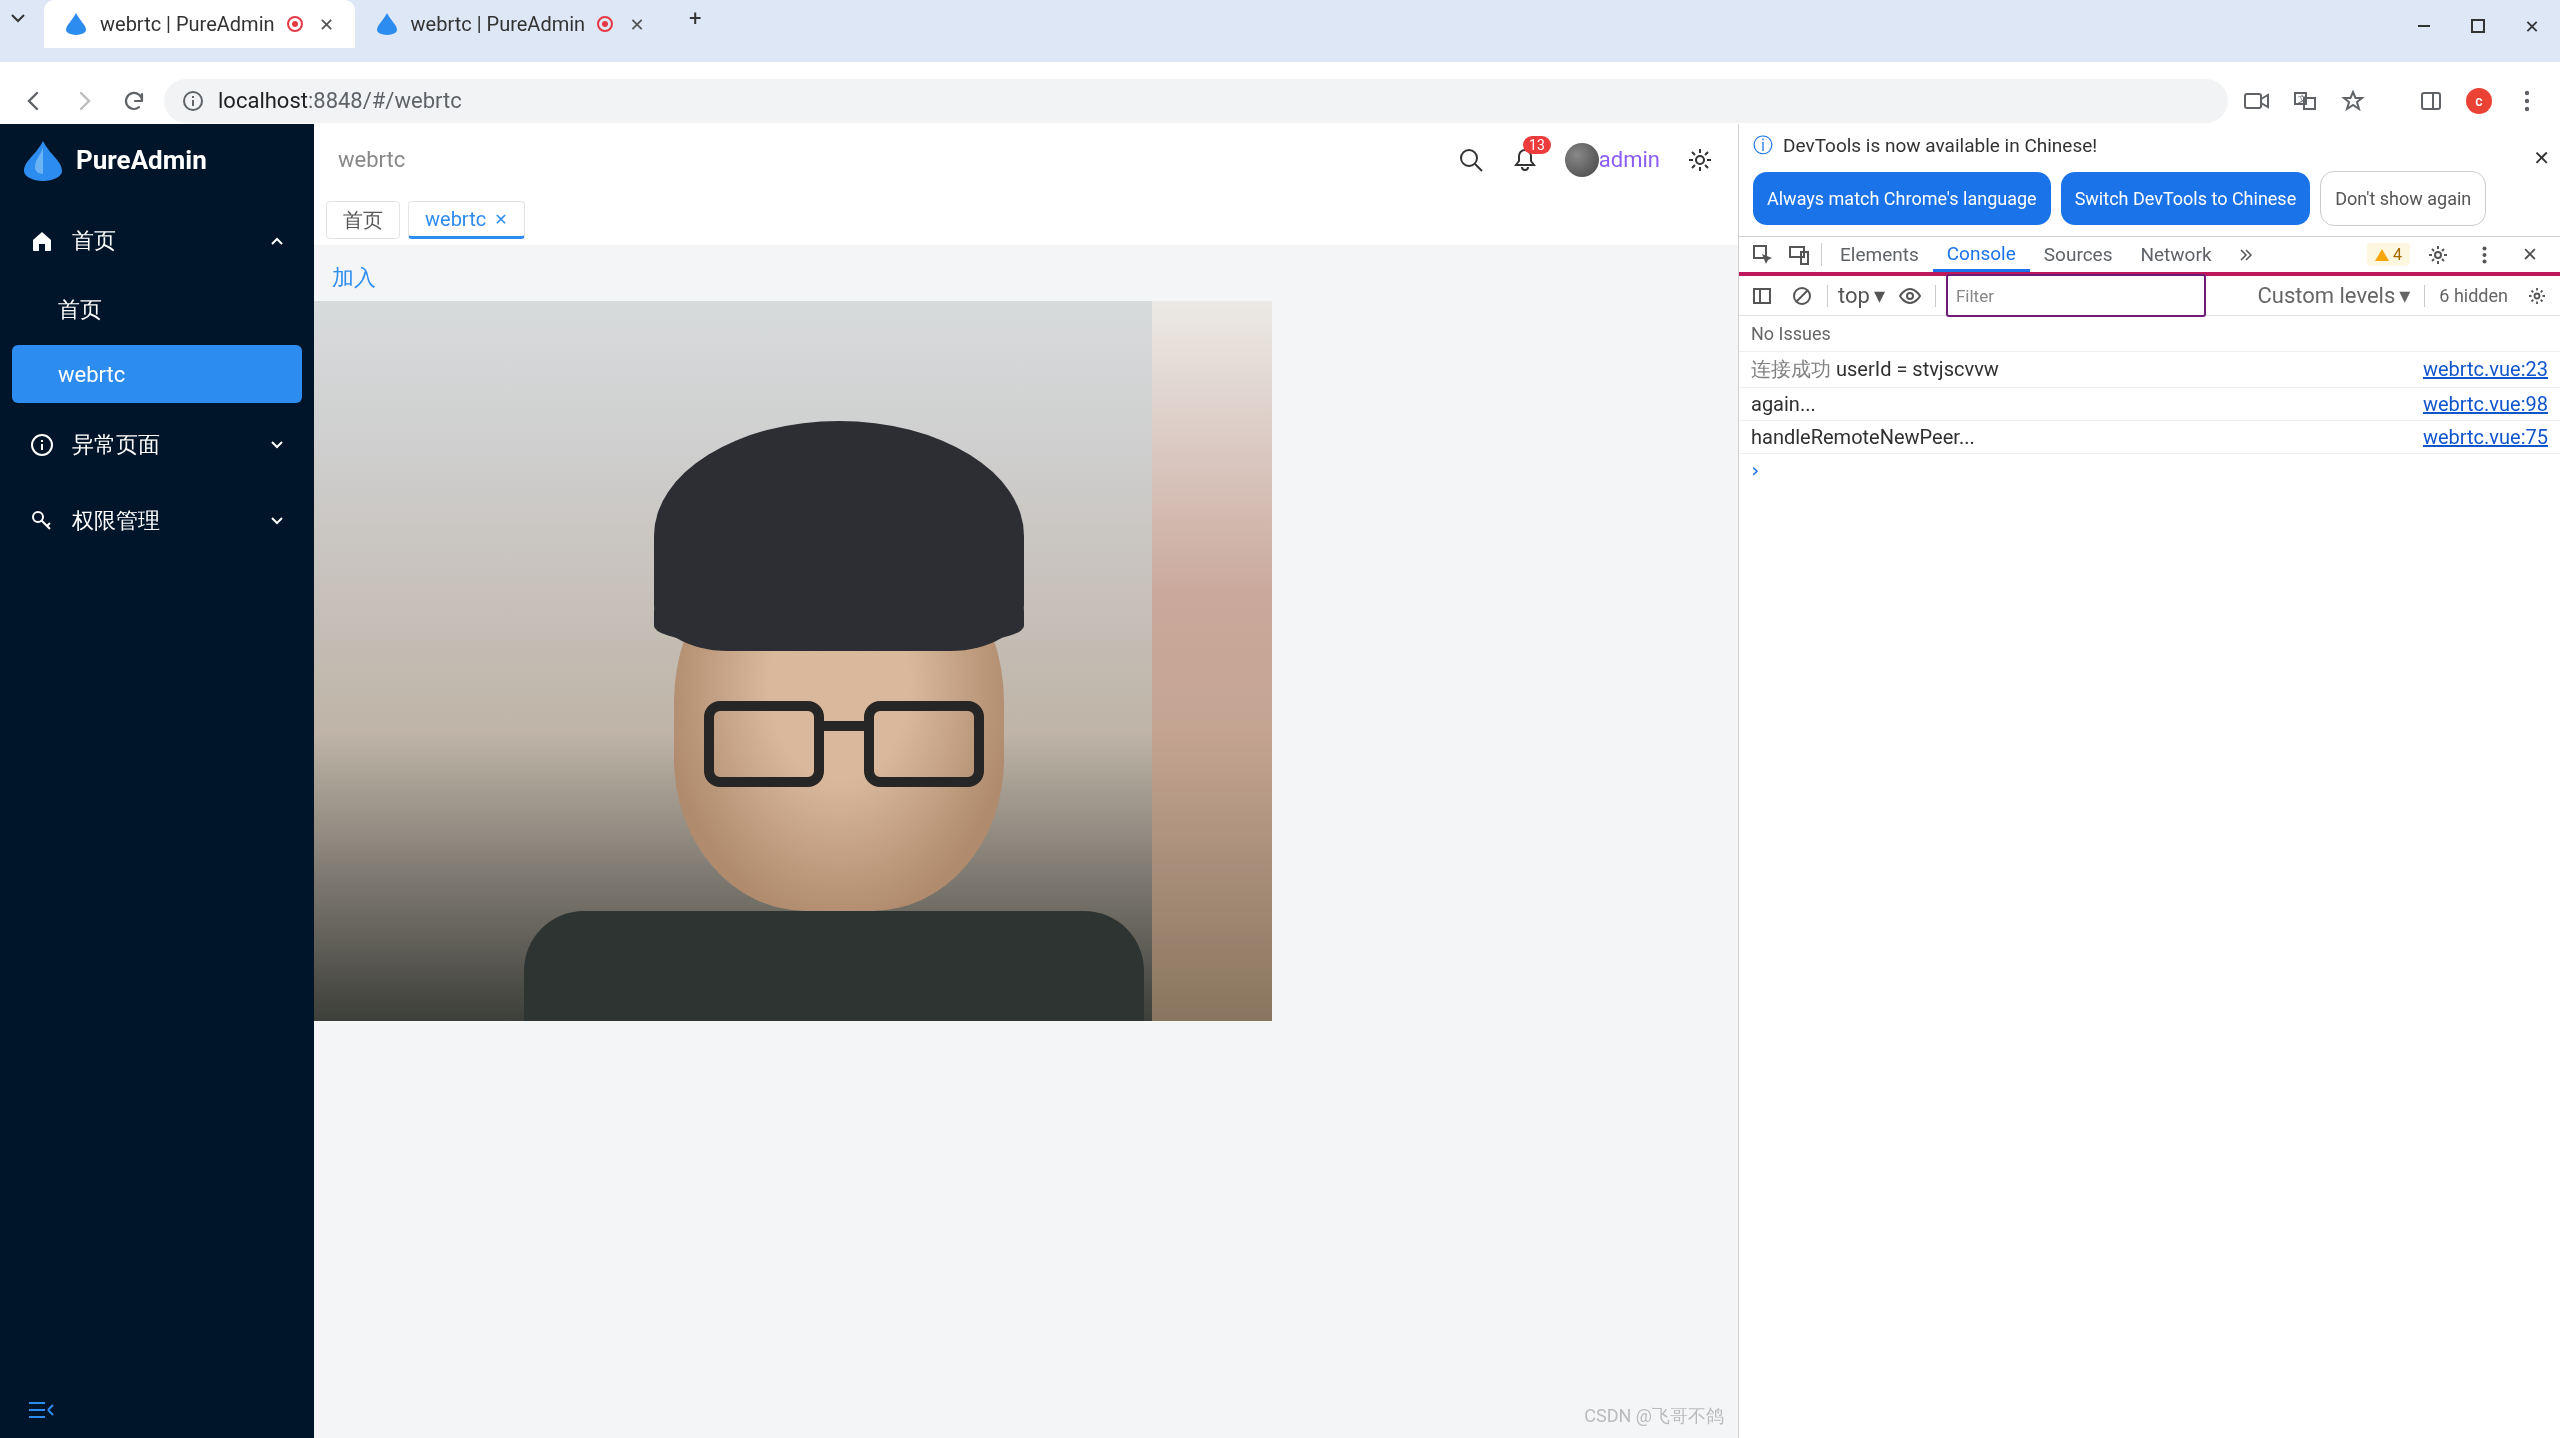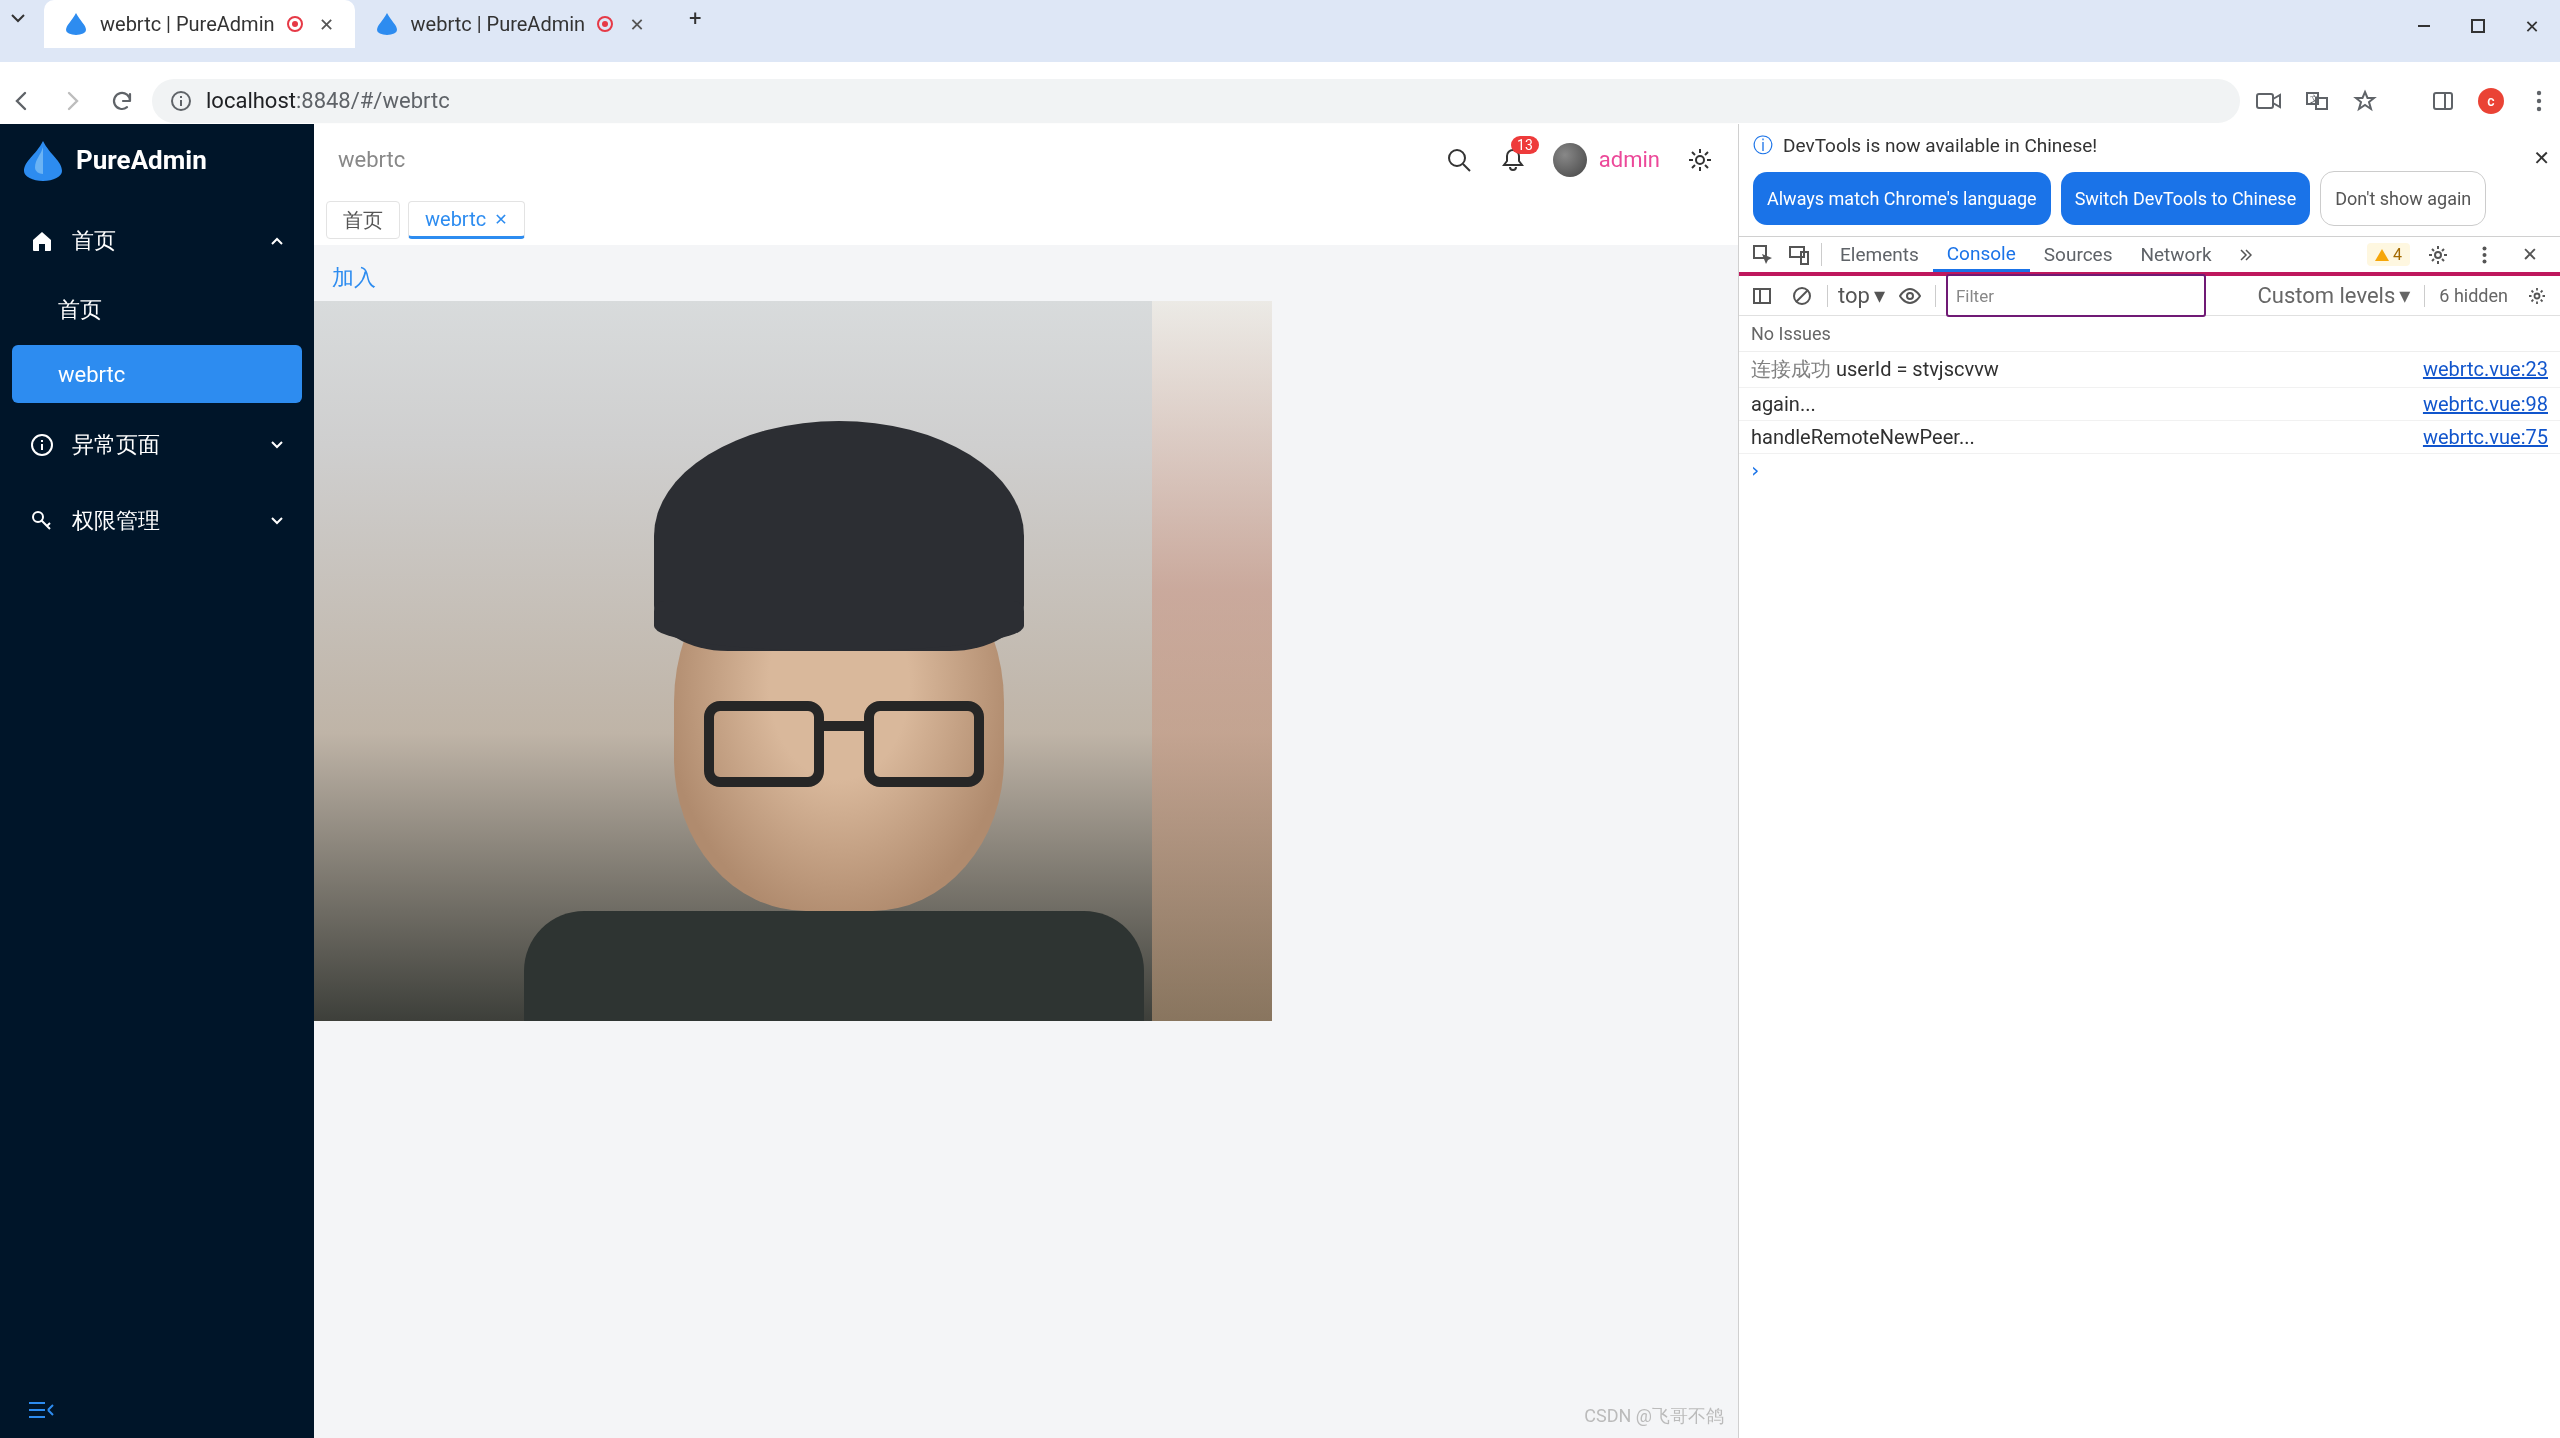--- a/index.html
+++ b/index.html
@@ -13,21 +13,21 @@
 .browser-tab.active { background: #fff; }
 .tab-favicon { width: 24px; height: 24px; display: flex; align-items: center; justify-content: center; }
 .tab-title { flex: 1; white-space: nowrap; overflow: hidden; text-overflow: ellipsis; }
 .tab-rec { width: 16px; height: 16px; border-radius: 50%; border: 2px solid #e63946; display: flex; align-items: center; justify-content: center; }
 .tab-rec::after { content: ""; width: 6px; height: 6px; background: #e63946; border-radius: 50%; }
 .tab-close { width: 24px; height: 24px; display: flex; align-items: center; justify-content: center; font-size: 18px; color: #555; cursor: pointer; border-radius: 50%; }
 .tab-new { width: 36px; height: 36px; display: flex; align-items: center; justify-content: center; margin-left: 12px; margin-bottom: 4px; font-size: 22px; color: #333; }
 .window-controls { position: absolute; right: 10px; top: 8px; display: flex; gap: 18px; }
 .window-control { width: 36px; height: 36px; display: flex; align-items: center; justify-content: center; font-size: 18px; color: #333; }
 
-.addr-bar { height: 78px; background: #fff; border-bottom: 1px solid #e0e0e0; display: flex; align-items: center; padding: 0 2px; gap: 10px; }
+.addr-bar { height: 78px; background: #fff; border-bottom: 1px solid #e0e0e0; display: flex; align-items: center; padding: 0 14px; gap: 10px; }
 .nav-btn { width: 40px; height: 40px; display: flex; align-items: center; justify-content: center; color: #5f6368; cursor: pointer; }
 .nav-btn.disabled { color: #bdbdbd; }
 .url-field { flex: 1; height: 44px; background: #f1f3f4; border-radius: 22px; display: flex; align-items: center; padding: 0 18px; gap: 14px; font-size: 22px; color: #202124; }
 .url-site-icon { width: 22px; height: 22px; display: flex; align-items: center; justify-content: center; color: #5f6368; }
 .url-text .gray { color: #5f6368; }
 .toolbar-right { display: flex; align-items: center; gap: 10px; }
 .toolbar-icon { width: 38px; height: 38px; display: flex; align-items: center; justify-content: center; color: #5f6368; }
 .profile-badge { width: 26px; height: 26px; border-radius: 50%; background: #ea4335; color: #fff; display: flex; align-items: center; justify-content: center; font-size: 14px; font-weight: 500; }
 
 
@@ -46,21 +46,21 @@
 .submenu-item.active { margin: 4px 12px; background: #2d8cf0; border-radius: 6px; padding-left: 46px; height: 58px; }
 .sidebar-footer { height: 56px; display: flex; align-items: center; padding-left: 28px; }
 
 
 .app-main { flex: 1; display: flex; flex-direction: column; min-width: 0; }
 .app-header { height: 71px; background: #fff; box-shadow: 0 1px 3px rgba(0,0,0,0.06); display: flex; align-items: center; padding: 0 24px; justify-content: space-between; }
 .breadcrumb { font-size: 22px; color: #888; }
 .header-right { display: flex; align-items: center; gap: 26px; }
 .h-icon { width: 28px; height: 28px; display: flex; align-items: center; justify-content: center; color: #333; position: relative; cursor: pointer; }
 .badge { position: absolute; top: -10px; right: -12px; background: #ee3b3b; color: #fff; border-radius: 10px; font-size: 14px; padding: 1px 6px; line-height: 1.2; }
-.user { display: flex; align-items: center; gap: 12px; font-size: 22px; color: #ec4899; }
+.user { display: flex; align-items: center; font-size: 22px; color: #8b5cf6; }
 .avatar { width: 34px; height: 34px; border-radius: 50%; background: radial-gradient(circle at 35% 35%, #888, #444); }
 
 .tabs-bar { height: 50px; background: #fff; display: flex; align-items: center; padding-left: 12px; gap: 8px; }
 .tabcard { height: 38px; padding: 0 16px; display: flex; align-items: center; gap: 8px; border: 1px solid #e3e3e3; border-radius: 4px; font-size: 20px; color: #555; background: #fff; cursor: pointer; }
 .tabcard.active { color: #2d8cf0; border-bottom: 3px solid #2d8cf0; }
 .tabcard .x { color: #2d8cf0; font-size: 16px; }
 
 .content { flex: 1; background: #f4f5f7; padding: 10px 0 0 0; position: relative; }
 .join-link { color: #2d8cf0; font-size: 22px; padding: 8px 18px; display: inline-block; cursor: pointer; }
 .video-box { width: 958px; height: 720px; background: linear-gradient(180deg, #d8dbdc 0%, #cfcfcf 20%, #bfb4a7 60%, #3d3f3a 100%); position: relative; overflow: hidden; margin-left: 0px; }

